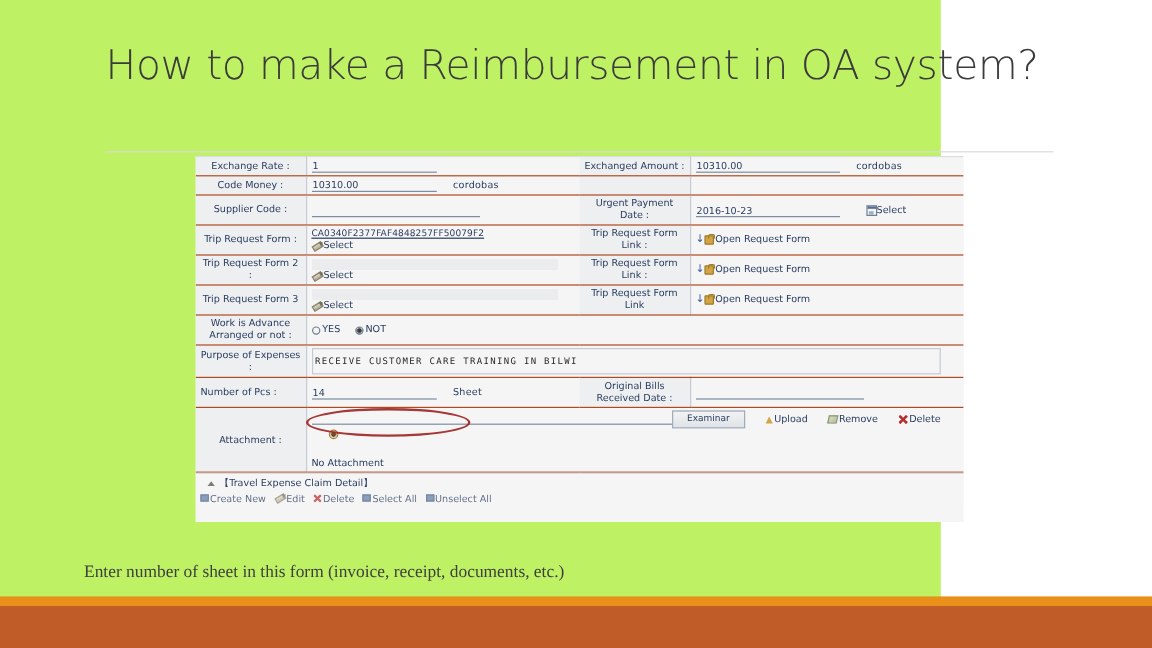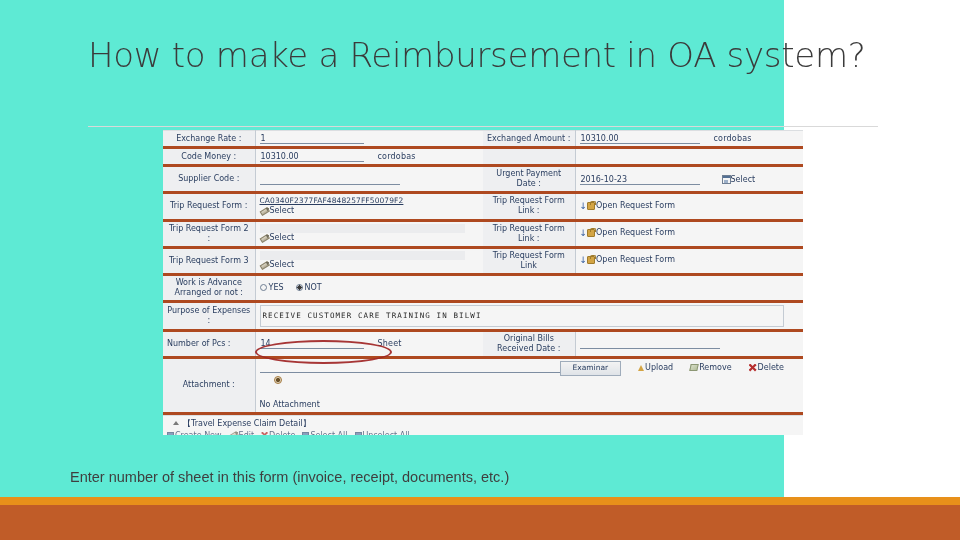--- a/index.html
+++ b/index.html
@@ -6,21 +6,21 @@
   html, body {
     margin: 0; padding: 0;
     width: 960px; height: 540px;
     background: #ffffff;
     font-family: "Liberation Sans", sans-serif;
     overflow: hidden;
   }
   .slide {
     position: relative;
     width: 784px; height: 540px;
-    background: #5eead4;
+    background: #bef264;
   }
 
   
   .title {
     position: absolute;
     left: 88px; top: 34px;
     width: 790px;
     font-family: "DejaVu Sans", sans-serif;
     font-size: 34px;
     line-height: 42px;
@@ -34,21 +34,21 @@
     left: 88px; top: 126px;
     width: 790px; height: 1px;
     background: #d9d9d9;
   }
 
   
   .caption {
     position: absolute;
     left: 70px; top: 467px;
     width: 820px;
-    font-family: Liberation Sans, sans-serif;
+    font-family: Liberation Serif, serif;
     font-size: 14.5px;
     line-height: 20px;
     color: #3f3f3f;
   }
 
   
   .band-orange {
     position: absolute;
     left: 0; top: 497px;
     width: 960px; height: 8px;
@@ -74,21 +74,21 @@
     filter: blur(0.25px) contrast(0.92) saturate(0.85);
   }
 
   table.form {
     width: 640px;
     border-collapse: collapse;
     table-layout: fixed;
   }
   table.form td {
     border-top: 1px solid #e3e6ea;
-    border-bottom: 3px solid #c2410c;
+    border-bottom: 1px solid #c2410c;
     padding: 2px 4px;
     vertical-align: middle;
     font-size: 8px;
     color: #1f3864;
     line-height: 10px;
   }
   td.lbl {
     text-align: center;
     background: #f7f9fb;
     border-right: 1px solid #c9d2dc;

